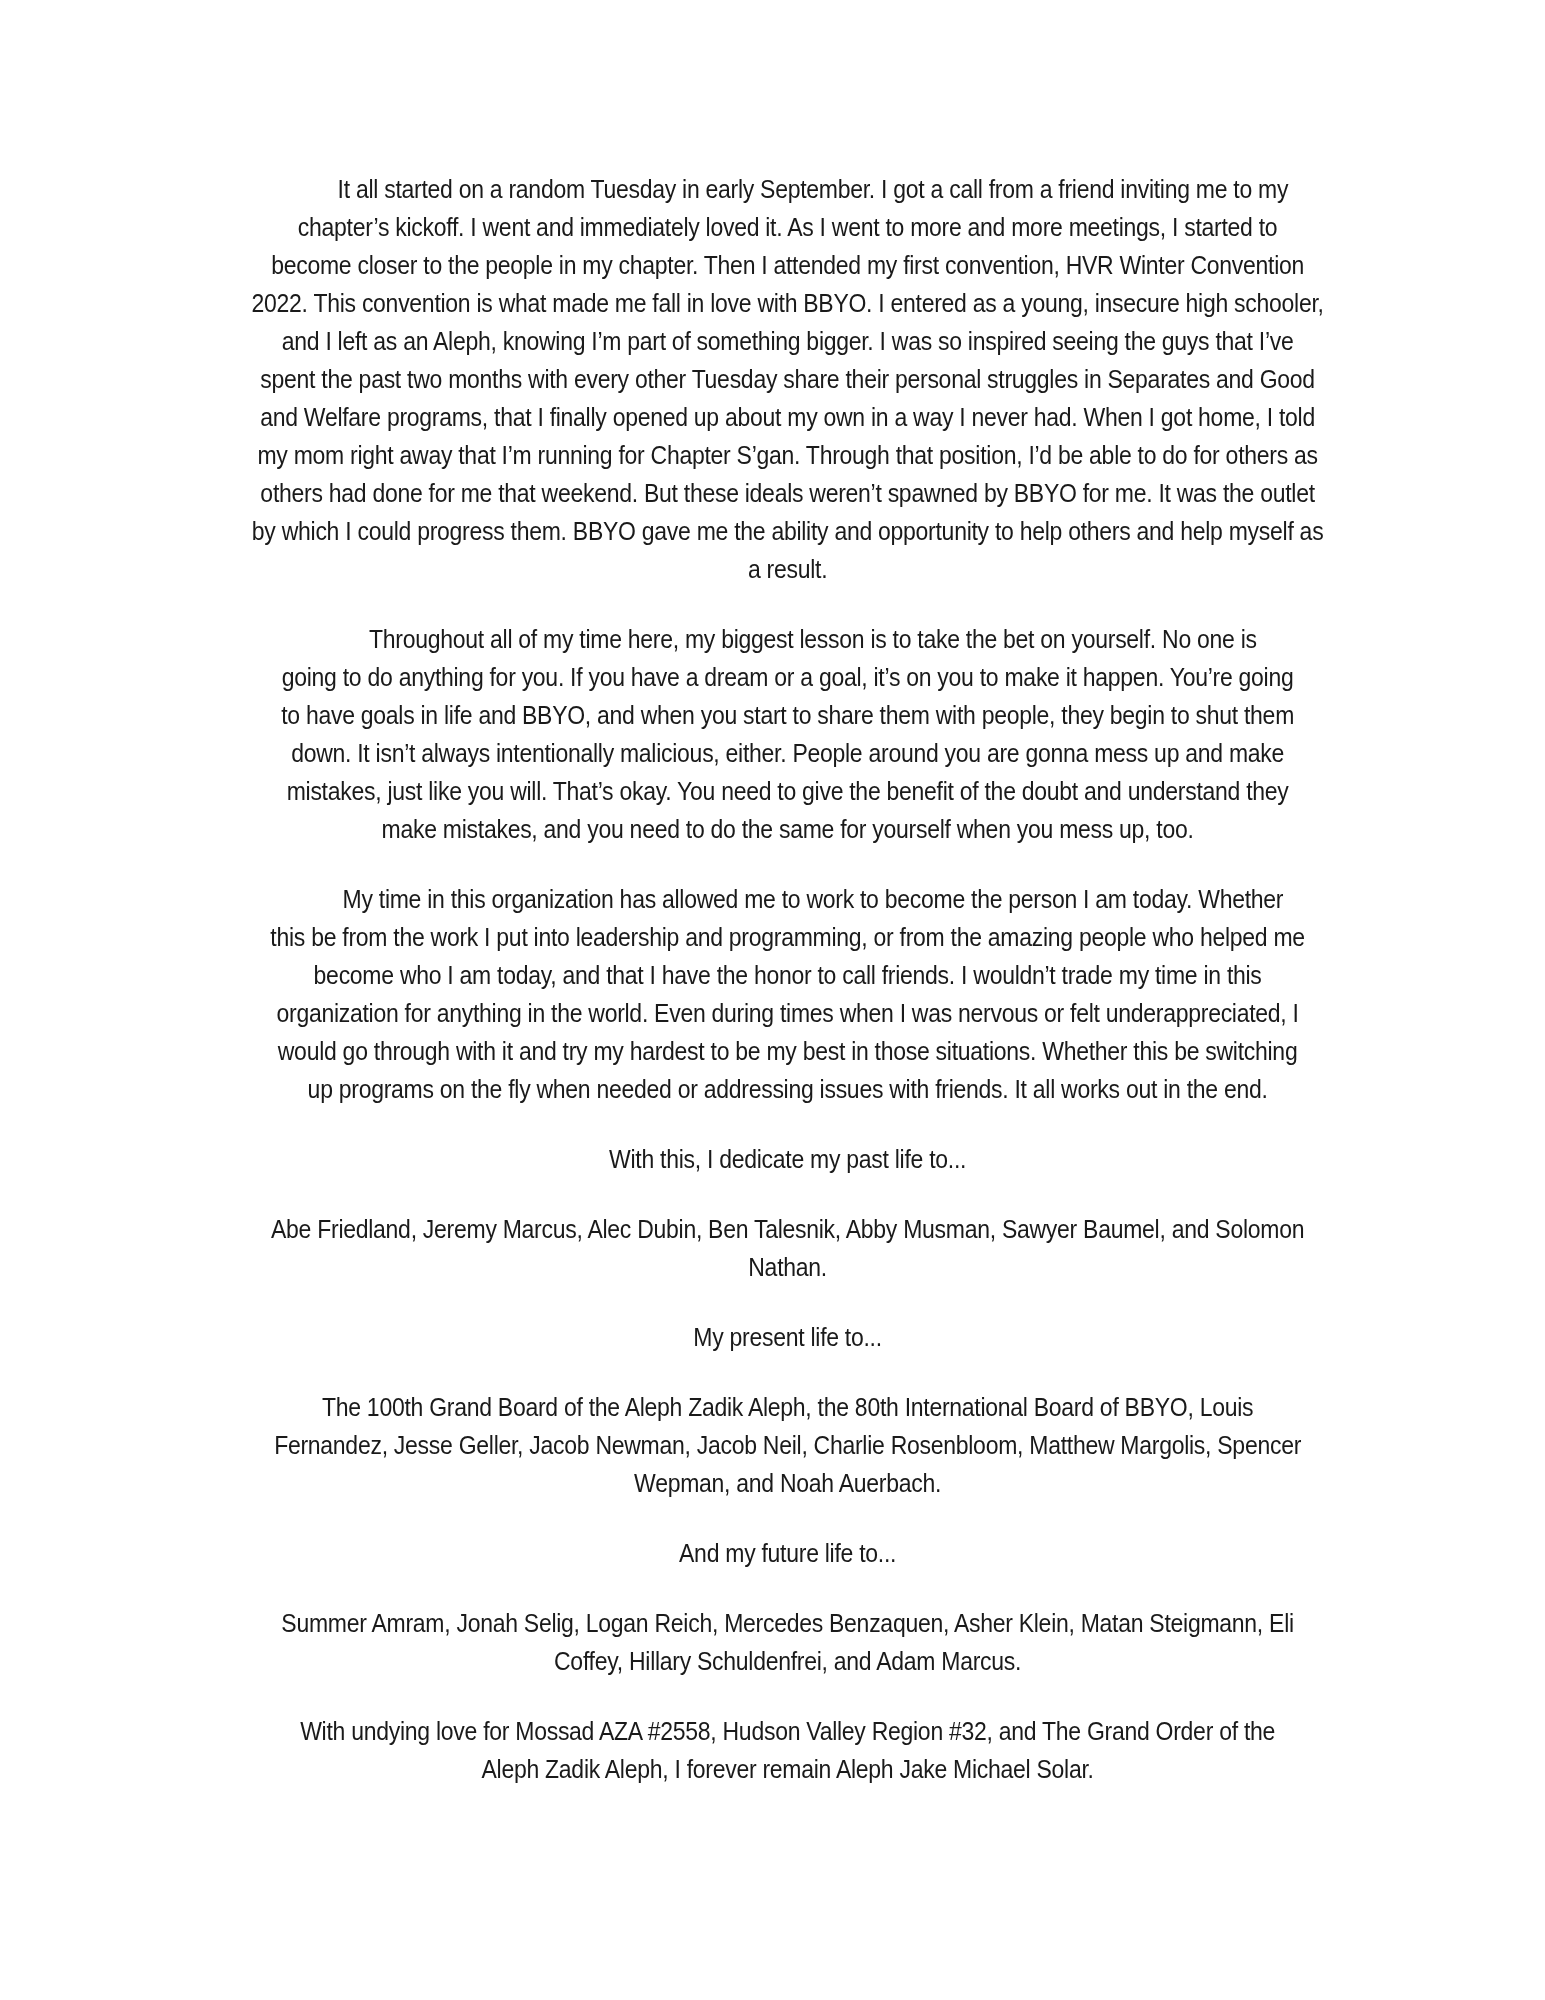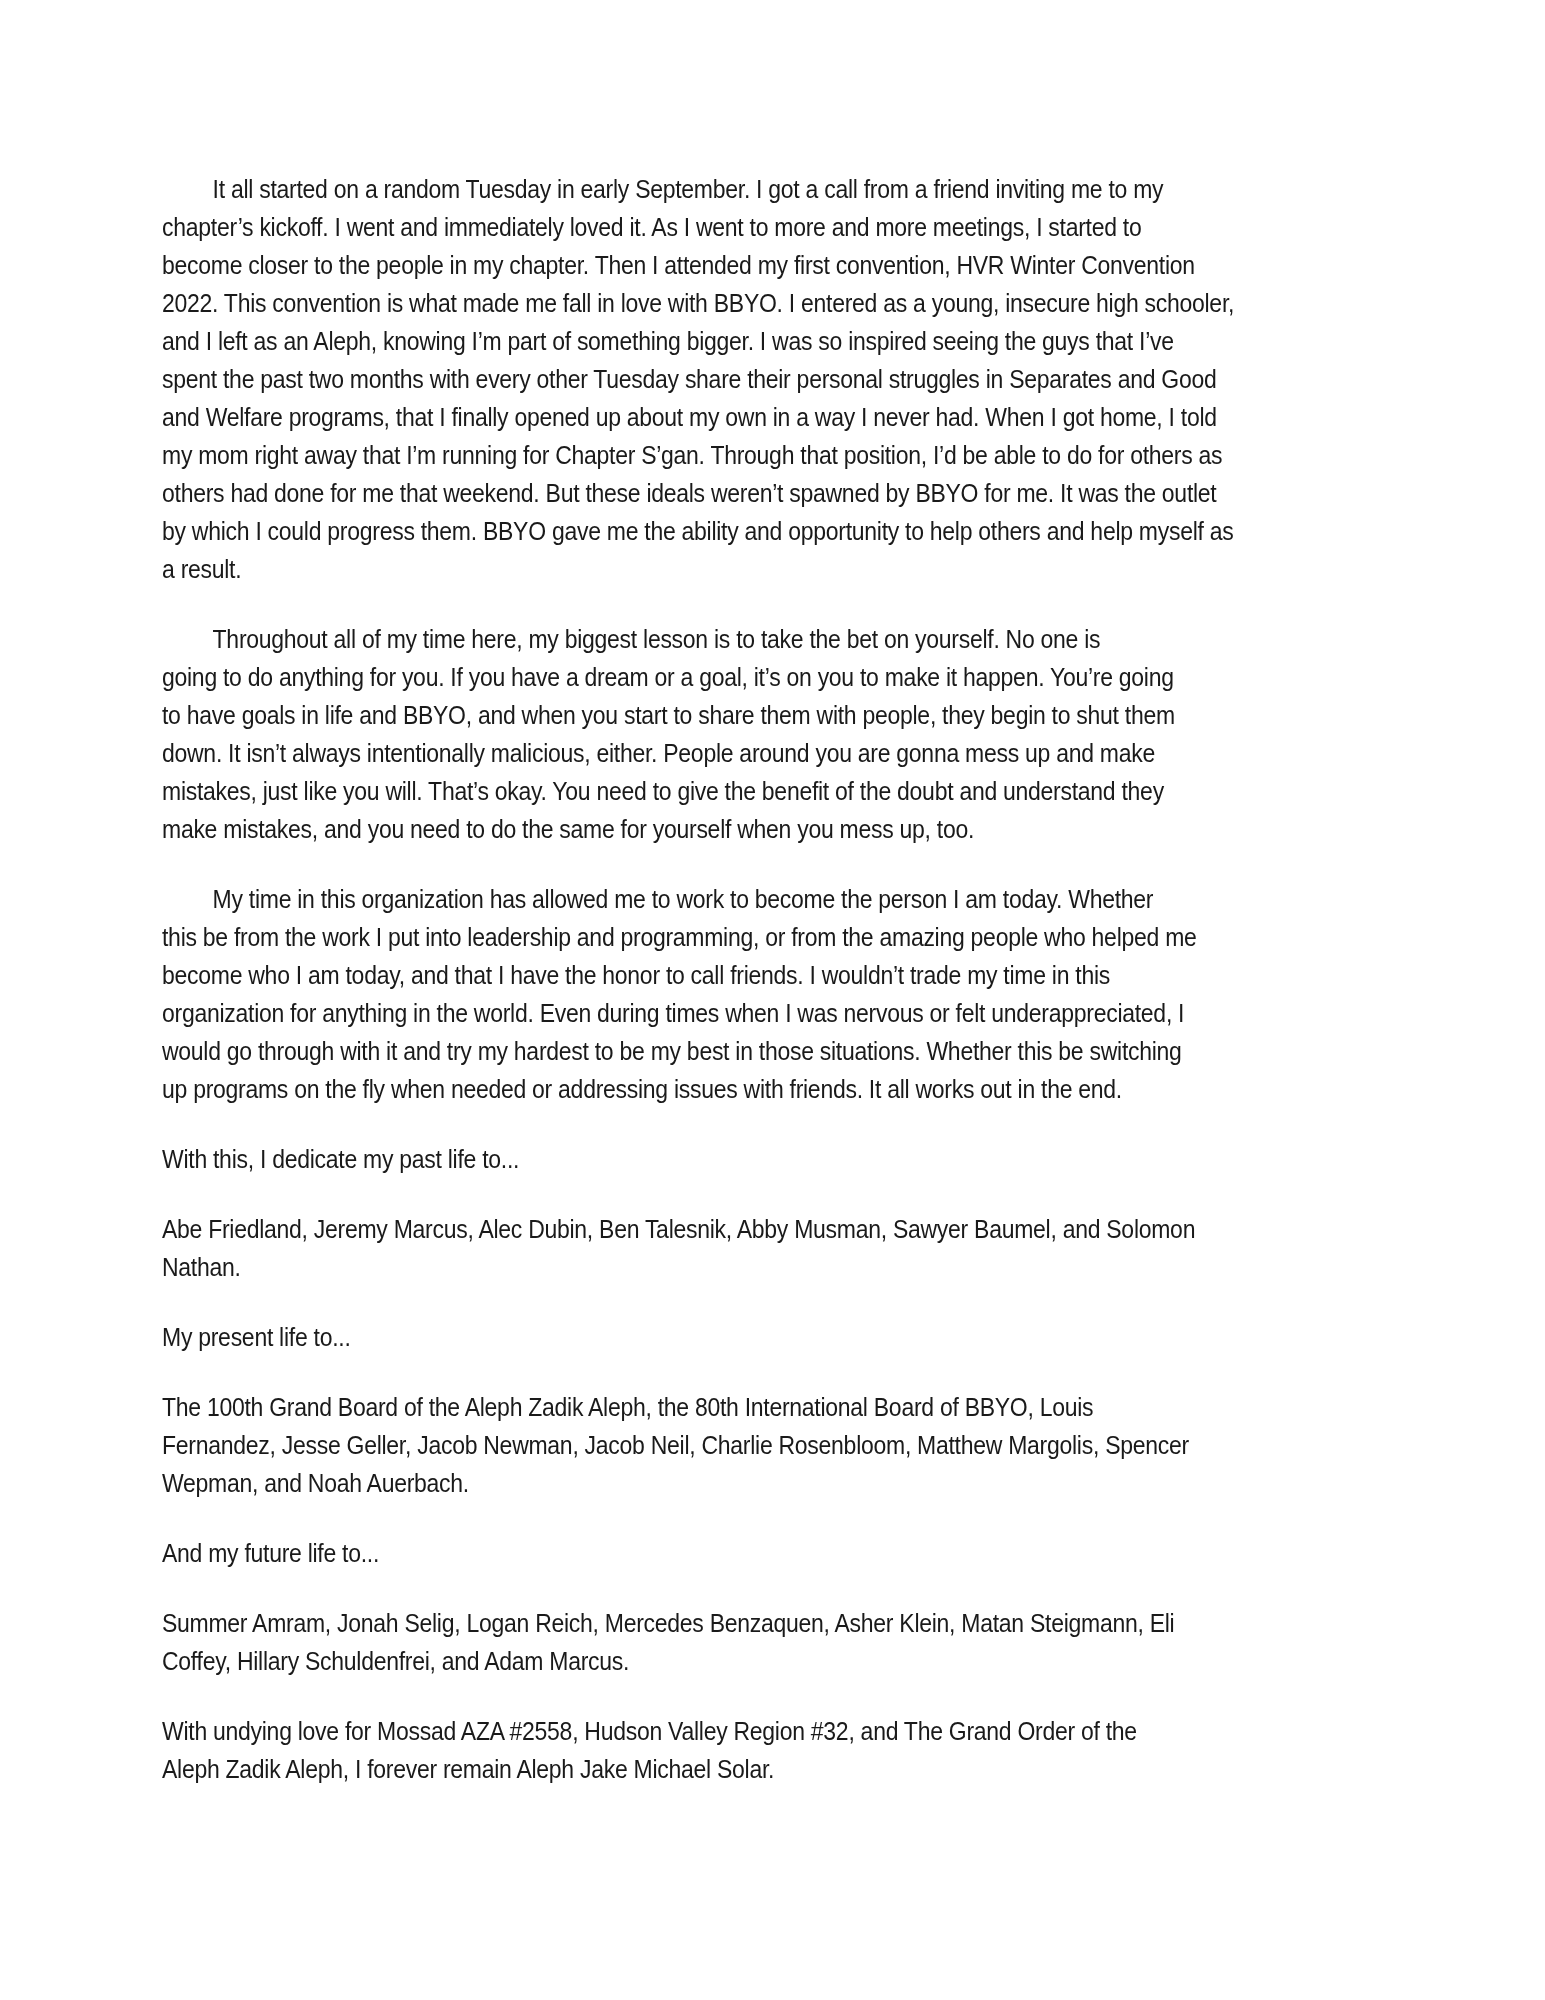--- a/index.html
+++ b/index.html
@@ -6,20 +6,21 @@
     margin: 0;
     padding: 0;
     background: #ffffff;
   }
   .page {
     position: relative;
     width: 1545px;
     height: 2000px;
     background: #ffffff;
     overflow: hidden;
+    text-align: center;
   }
   .content {
     position: absolute;
     left: 162px;
     top: 170px;
     width: 1360px;
     transform: scaleX(0.92);
     transform-origin: 0 0;
     font-family: "Liberation Sans", "DejaVu Sans", sans-serif;
     font-size: 25px;

